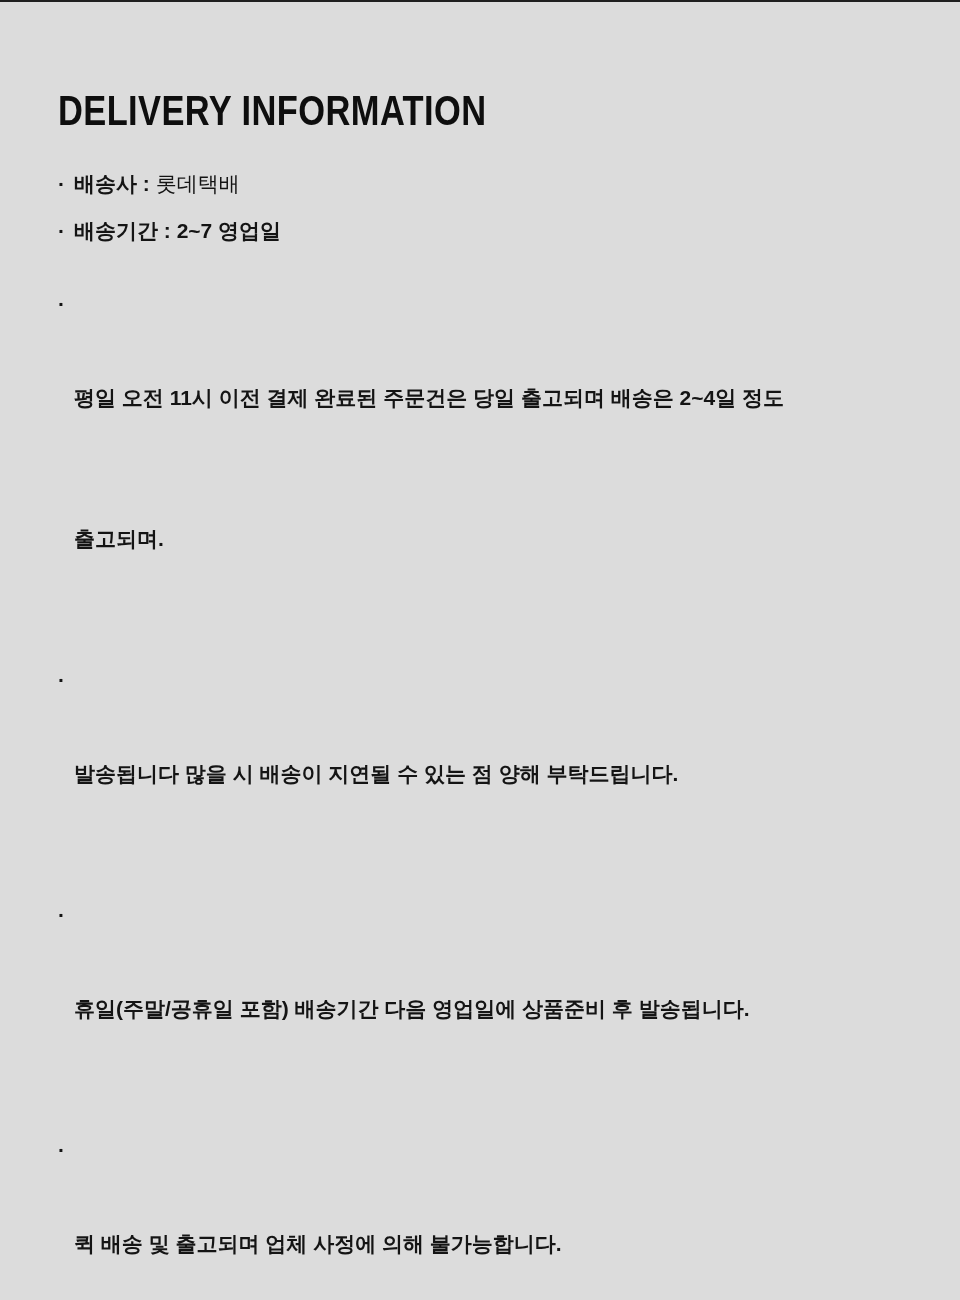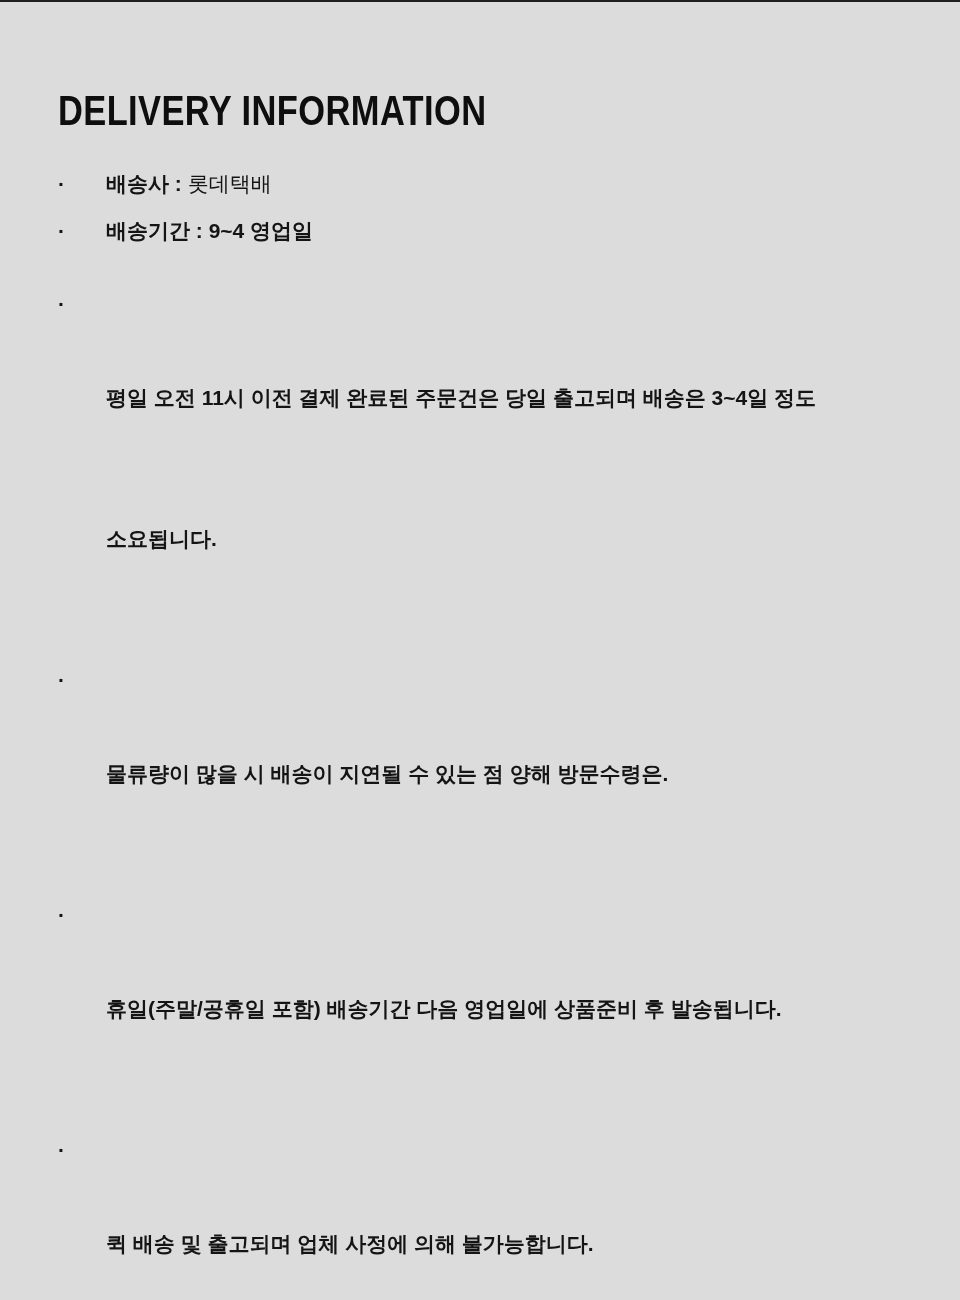--- a/index.html
+++ b/index.html
@@ -44,56 +44,55 @@
     font-weight: 700;
     color: #141414;
   }
   .dot {
     flex: none;
     width: 16px;
     font-weight: 700;
   }
   .bullet-text {
     white-space: pre-wrap;
-    margin-left: 32px;
   }
   .regular {
     font-weight: 400;
   }
 </style>
 </head>
 <body>
 
 <div class="content">
 
   <h1 class="section-title">DELIVERY INFORMATION</h1>
 
   <div class="bullet-group">
     <div class="bullet-item">
       <span class="dot">·</span>
       <div class="bullet-text"><span>배송사 : </span><span class="regular">롯데택배</span></div>
     </div>
     <div class="bullet-item">
       <span class="dot">·</span>
-      <div class="bullet-text">배송기간 : 9~4 영업일</div>
+      <div class="bullet-text">배송기간 : 2~7 영업일</div>
     </div>
   </div>
 
   <div class="bullet-group gap-top">
     <div class="bullet-item">
       <span class="dot">·</span>
       <div class="bullet-text">
-        <div>평일 오전 11시 이전 결제 완료된 주문건은 당일 출고되며 배송은 3~4일 정도</div>
-        <div>소요됩니다.</div>
+        <div>평일 오전 11시 이전 결제 완료된 주문건은 당일 출고되며 배송은 2~4일 정도</div>
+        <div>출고되며.</div>
       </div>
     </div>
     <div class="bullet-item">
       <span class="dot">·</span>
       <div class="bullet-text">
-        <div>물류량이 많을 시 배송이 지연될 수 있는 점 양해 방문수령은.</div>
+        <div>발송됩니다 많을 시 배송이 지연될 수 있는 점 양해 부탁드립니다.</div>
       </div>
     </div>
     <div class="bullet-item">
       <span class="dot">·</span>
       <div class="bullet-text">
         <div>휴일(주말/공휴일 포함) 배송기간 다음 영업일에 상품준비 후 발송됩니다.</div>
       </div>
     </div>
     <div class="bullet-item">
       <span class="dot">·</span>

